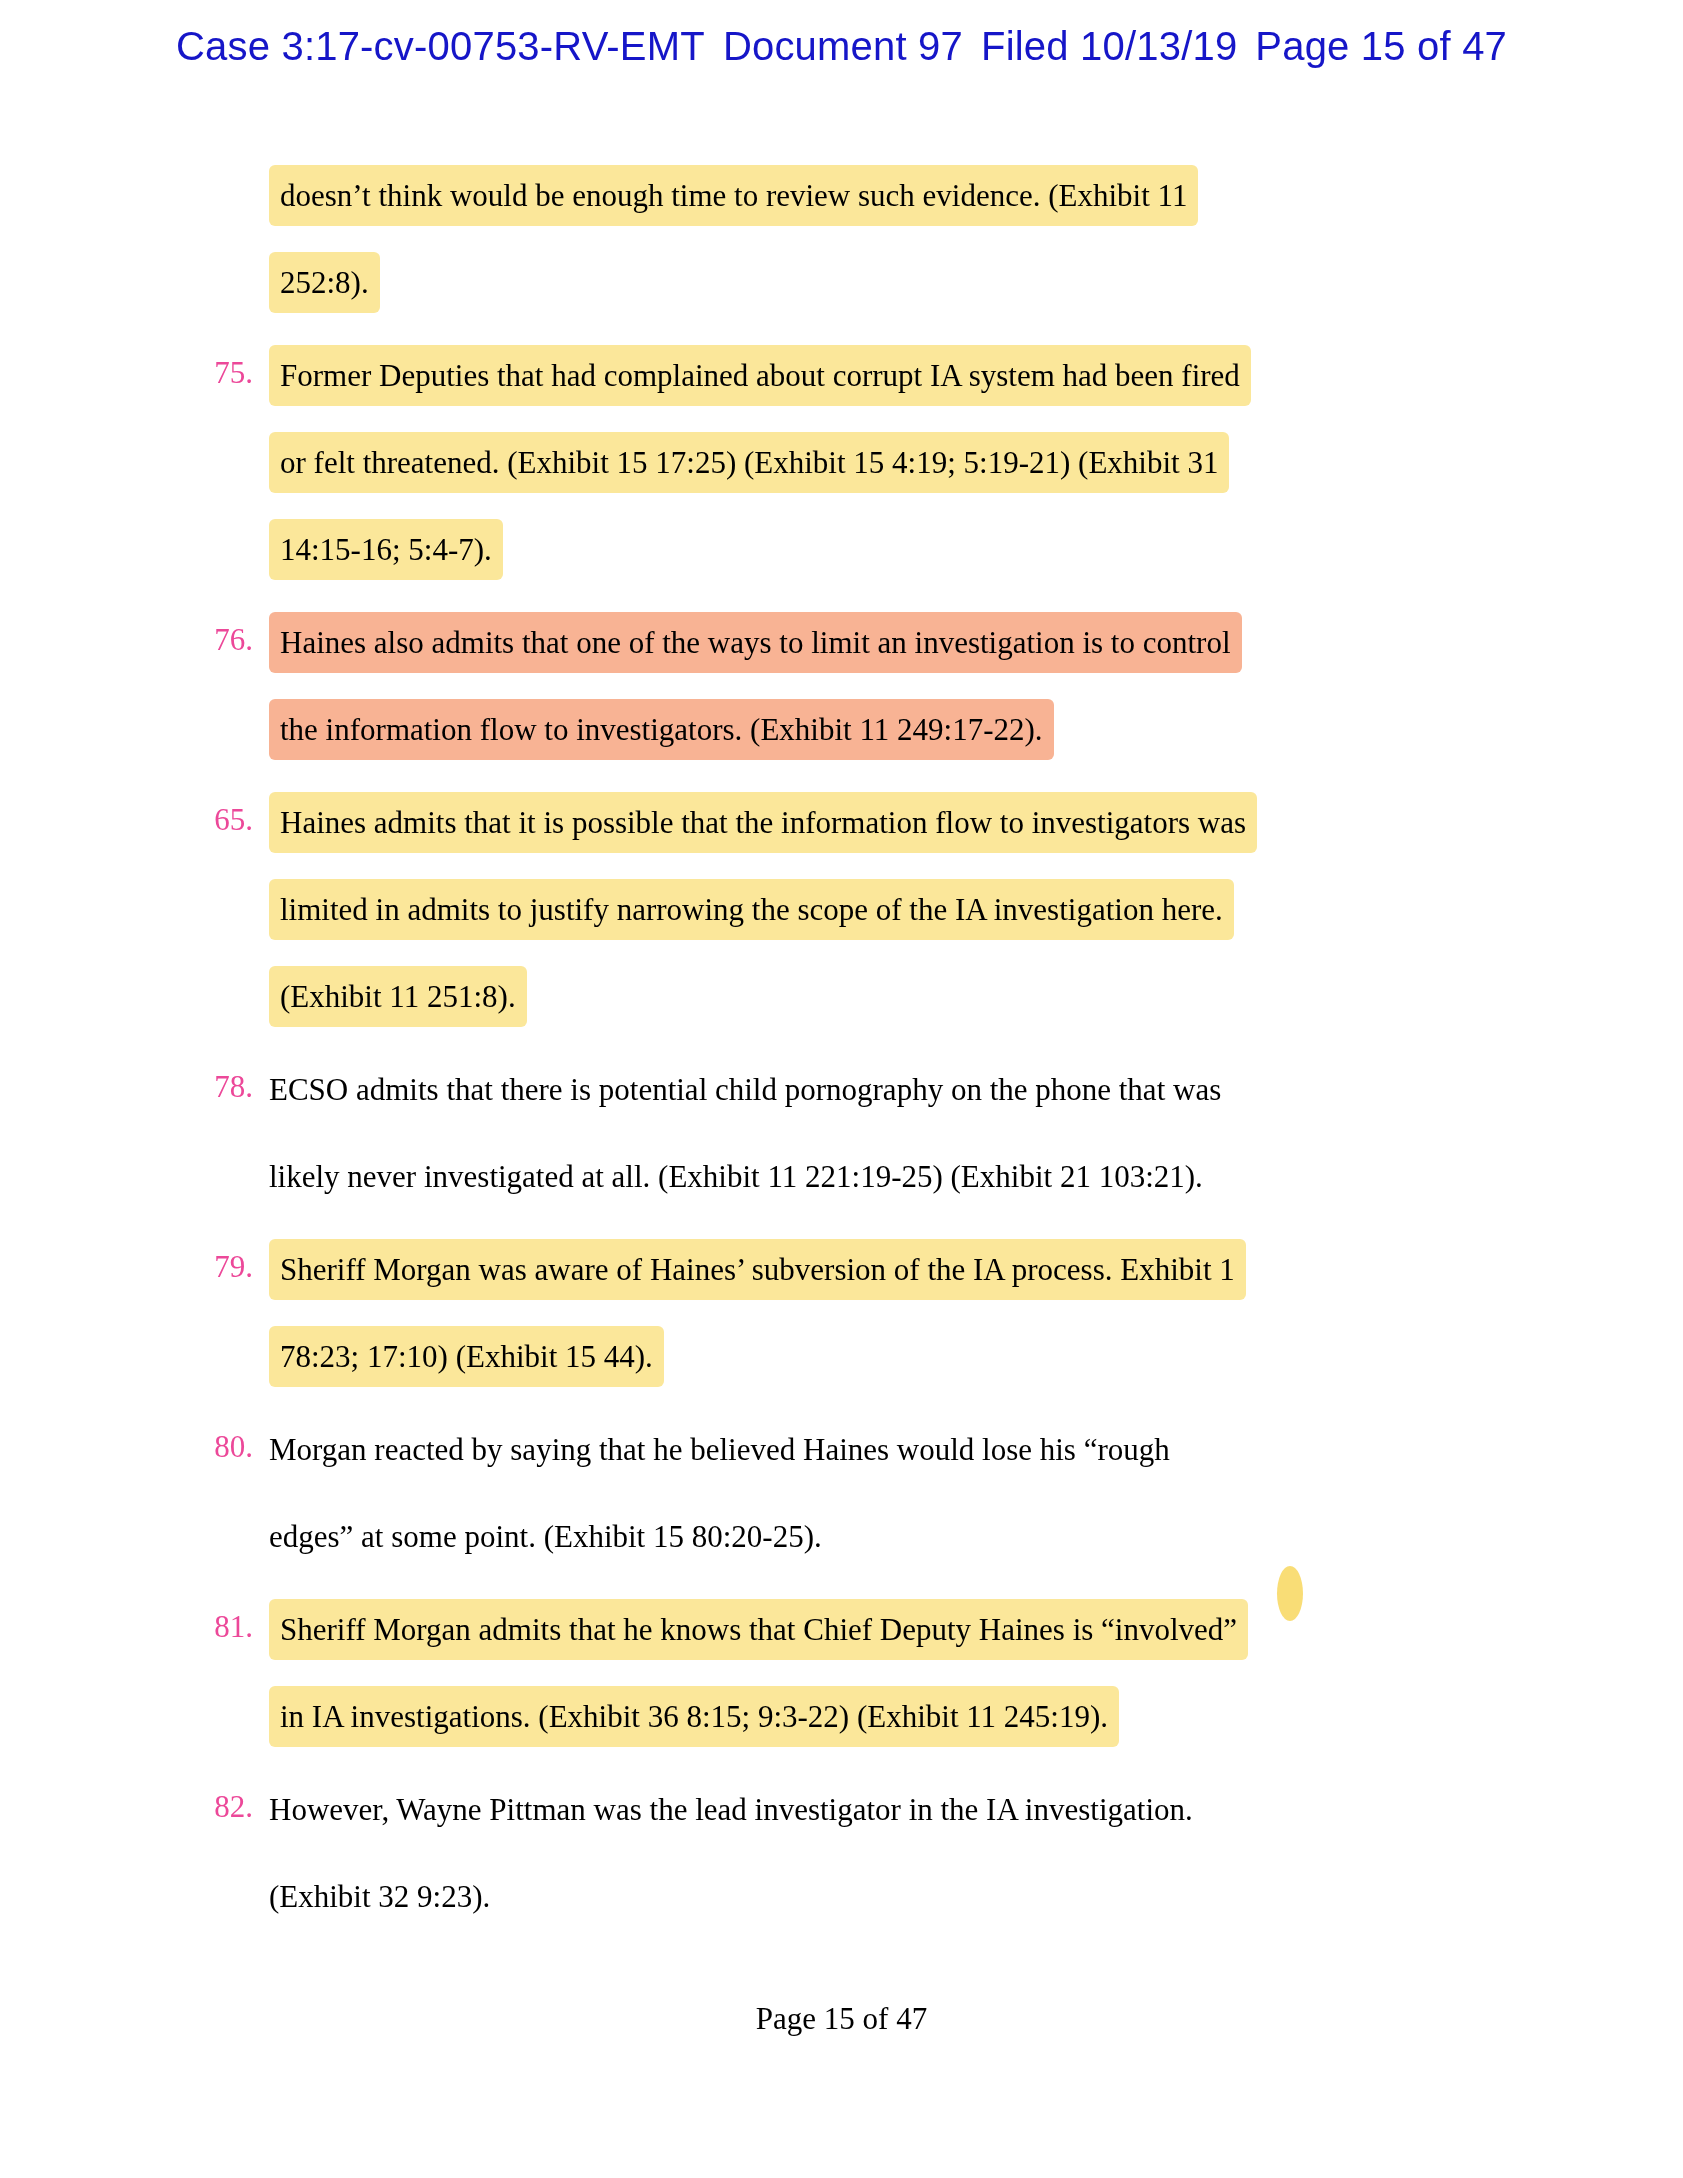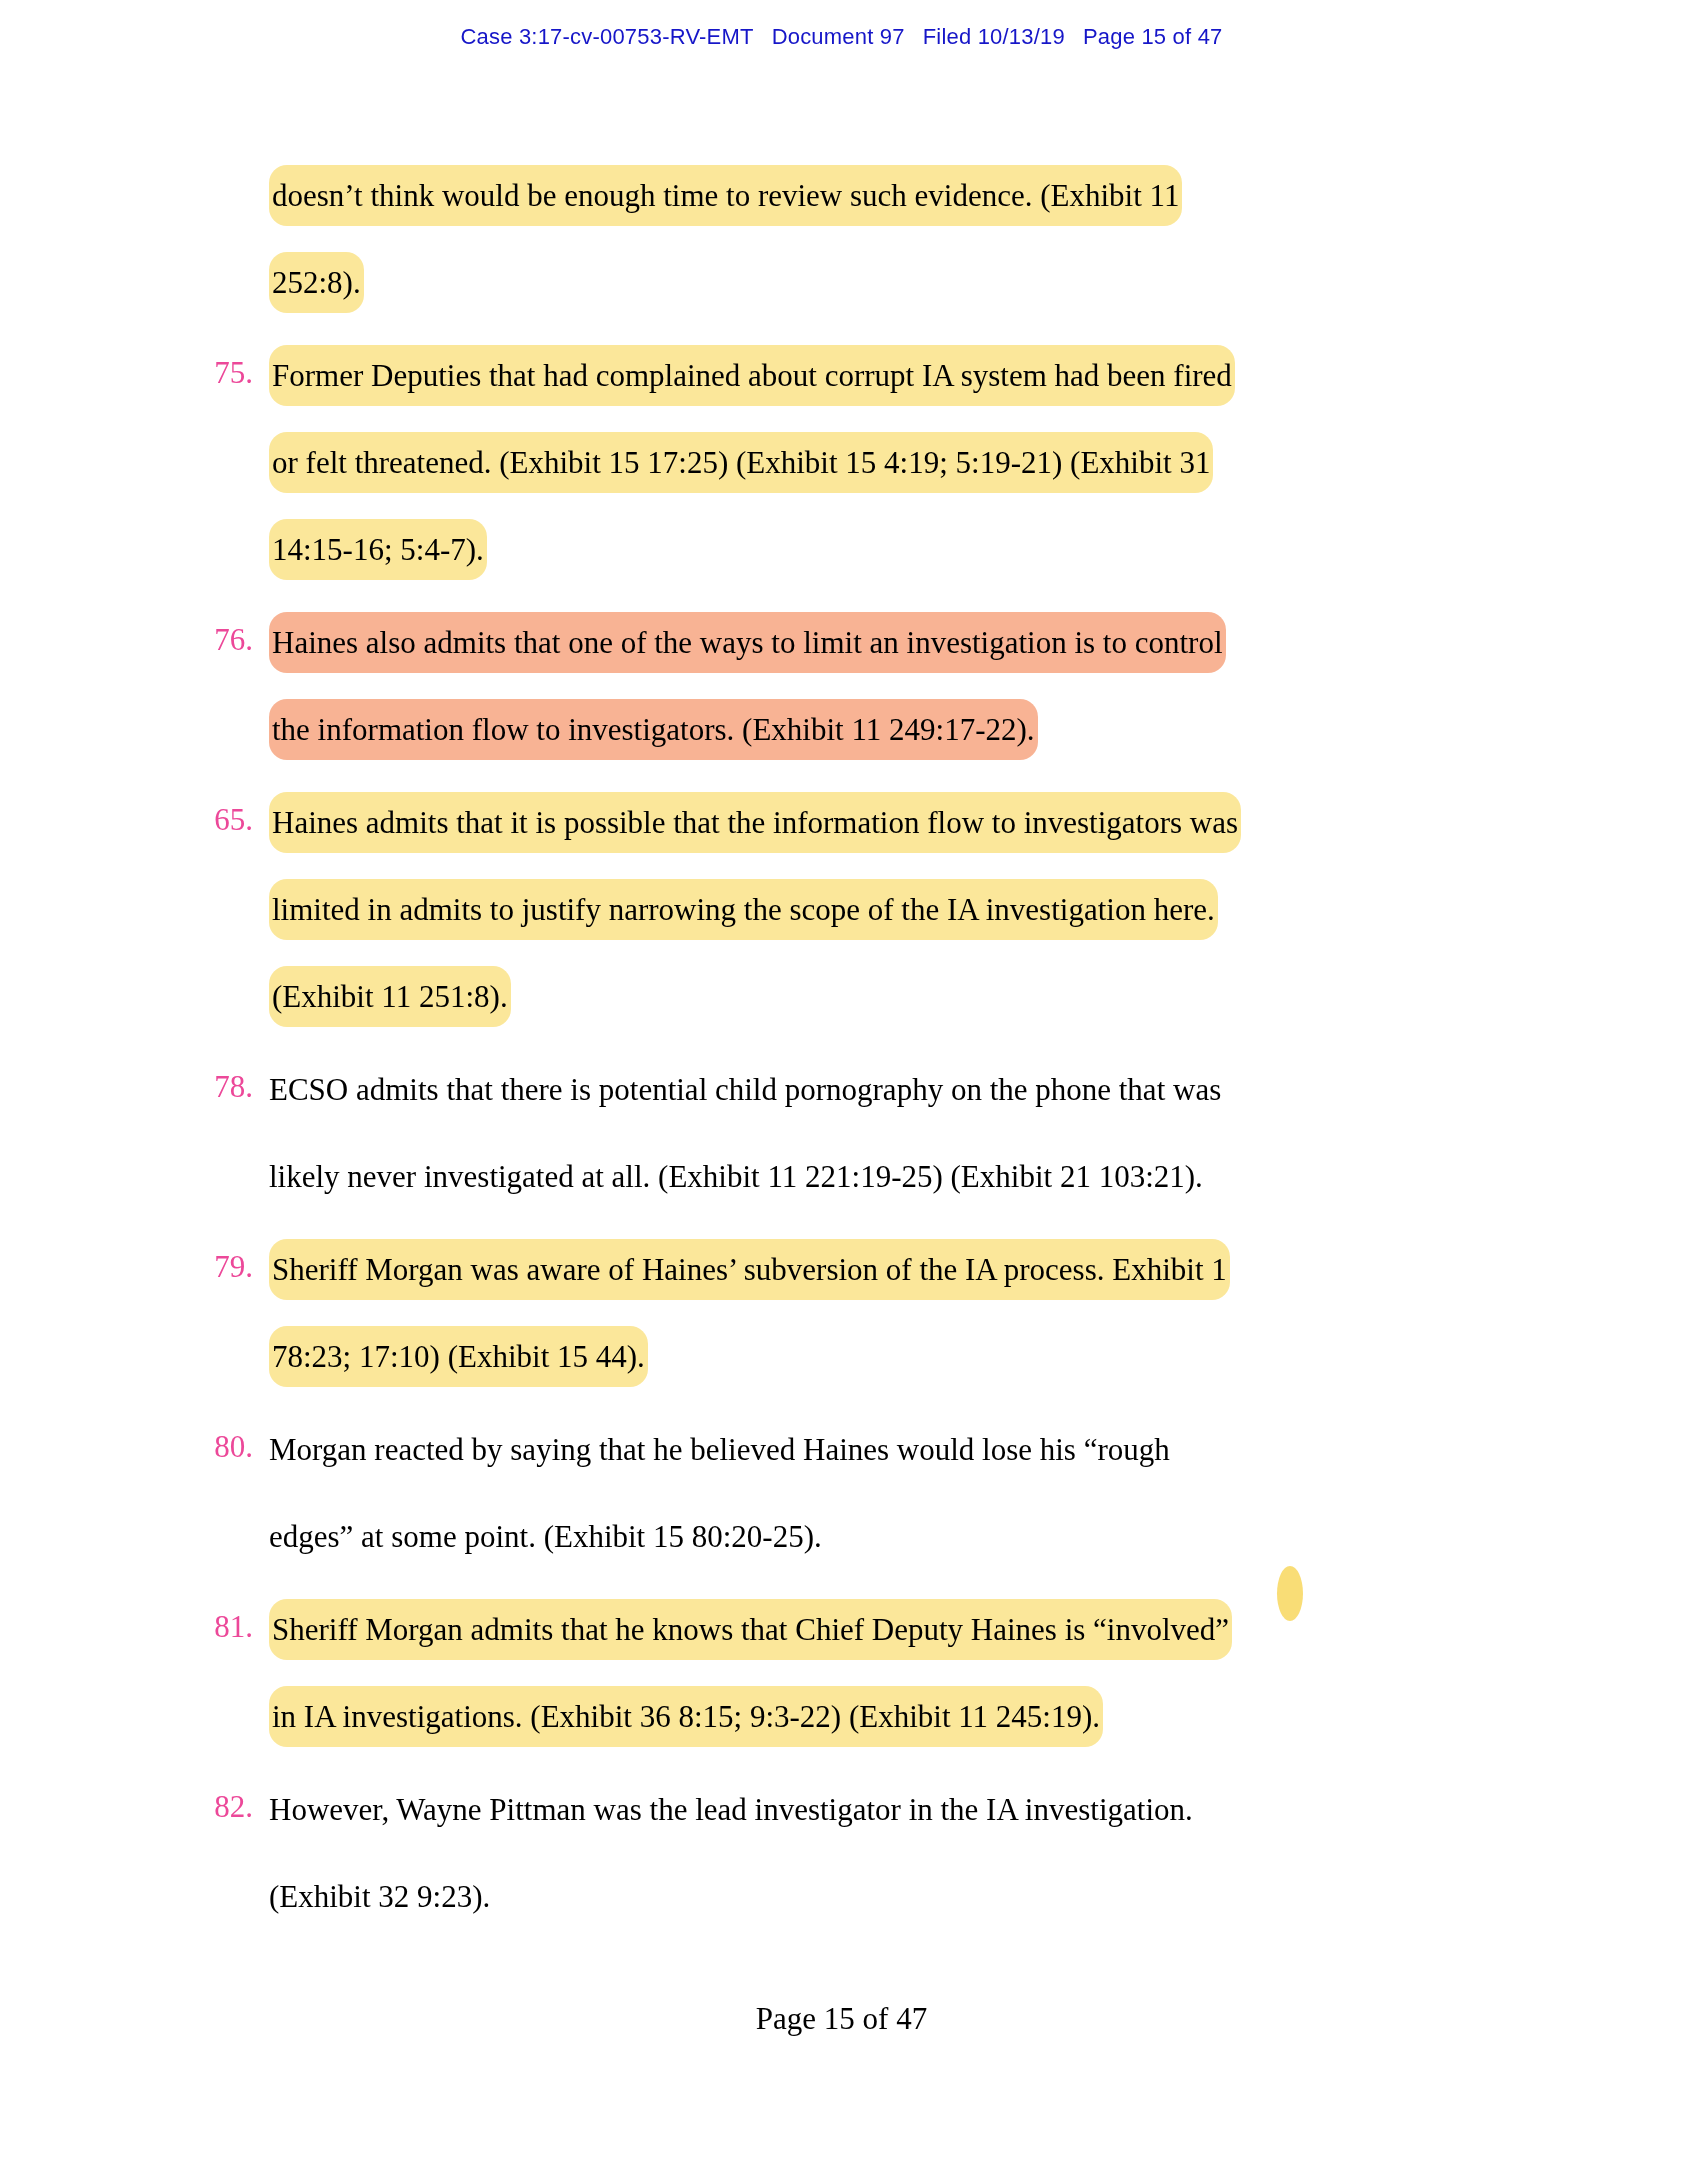--- a/index.html
+++ b/index.html
@@ -18,21 +18,21 @@
     box-sizing: border-box;
     overflow: hidden;
   }
   .ecf-header {
     position: absolute;
     top: 24px;
     left: 0;
     width: 1683px;
     text-align: center;
     font-family: "Liberation Sans", "DejaVu Sans", sans-serif;
-    font-size: 22px;
+    font-size: 40px;
     color: #1616c8;
     letter-spacing: 0.2px;
     white-space: nowrap;
   }
   .ecf-header span.seg {
     margin-right: 18px;
   }
   .ecf-header span.seg:last-child {
     margin-right: 0;
   }
@@ -67,22 +67,22 @@
   .ln {
     height: 87px;
     line-height: 87px;
     font-size: 31px;
     color: #000000;
     white-space: nowrap;
     display: block;
   }
   .ln .hl {
     display: inline-block;
-    border-radius: 18px;
-    padding: 0 3px;
+    border-radius: 6px;
+    padding: 0 11px;
     line-height: 61px;
     height: 61px;
     vertical-align: middle;
   }
   .ln .hl.yellow {
     background: #fbe79a;
   }
   .ln .hl.salmon {
     background: #f8b394;
   }

